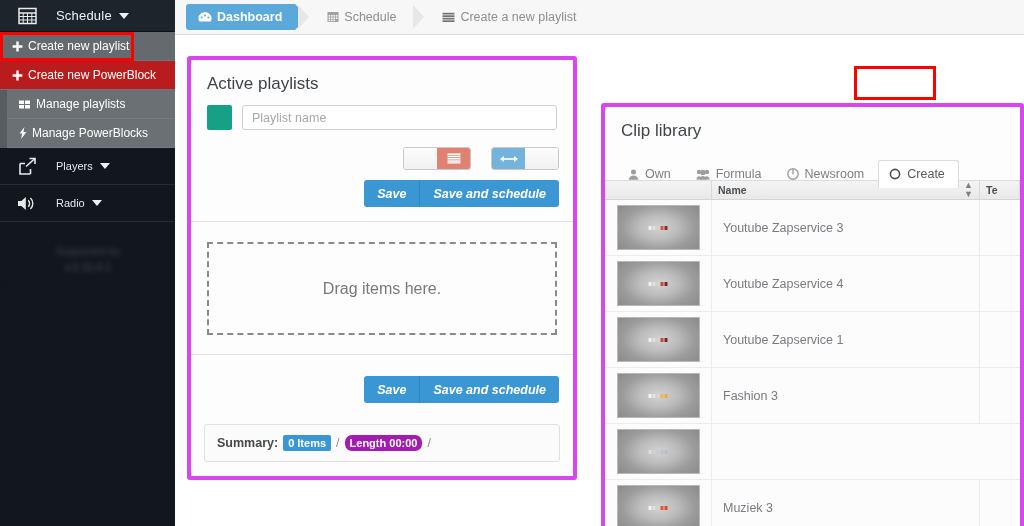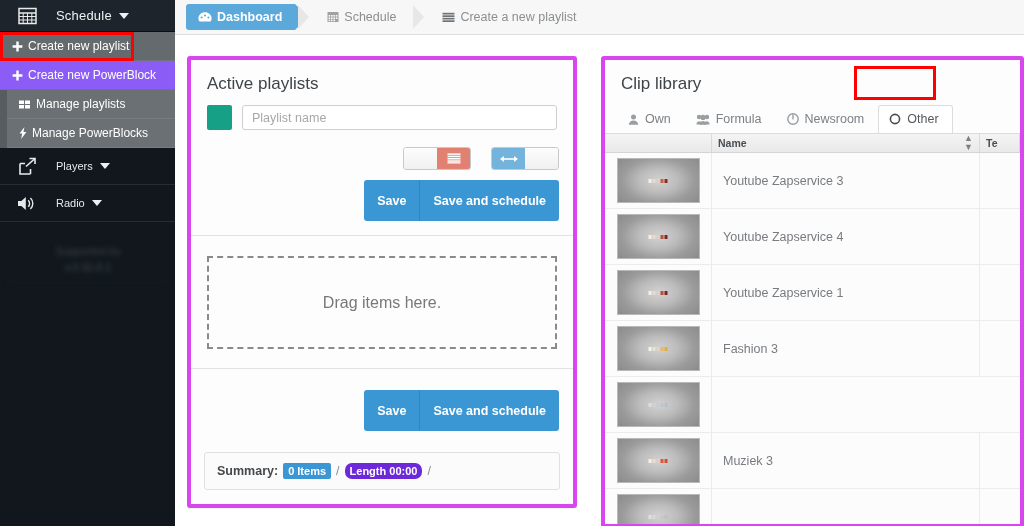--- a/index.html
+++ b/index.html
@@ -36,21 +36,21 @@
     border-left: 5px solid transparent;
     border-right: 5px solid transparent;
     border-top: 6px solid #eef1f3;
     vertical-align: middle;
   }
   .submenu { background: #565c5f; }
   .sb-sub {
     height: 29px; display: flex; align-items: center;
     padding-left: 12px;
     font-size: 12px; color: #ffffff;
-    background: #8b5cf6;
+    background: #b91c1c;
     border-bottom: 1px solid #6e7477;
     cursor: pointer;
   }
   .sb-sub.alt { background: #6a7073; border-bottom: 1px solid #767c7f; margin-left: 7px; }
   .sb-sub .sic { margin-right: 5px; display: inline-flex; align-items: center; }
   .sb-sub.highlighted {
     background: #646a6d;
   }
   .sb-main {
     height: 37px; display: flex; align-items: center;
@@ -196,26 +196,27 @@
   }
   .tgl .off { background: linear-gradient(#fdfdfd,#f0f0f0); }
   .tgl .on-red { background: #e08171; }
   .tgl .on-blue { background: #74b3dc; }
 
   .btn-row { display: flex; justify-content: flex-end; padding: 10px 14px 14px 0; }
   .btn {
     background: #3b97d3;
     color: #fff;
     border: none;
-    height: 41px;
+    height: 27px;
     padding: 0 13px;
     font-size: 12.5px;
     font-weight: bold;
     font-family: "Liberation Sans", sans-serif;
     cursor: pointer;
+    font-style: italic;
   }
   .btn:first-child { border-radius: 3px 0 0 3px; border-right: 1px solid #2f86c0; }
   .btn:last-child  { border-radius: 0 3px 3px 0; }
 
   .dropzone-wrap {
     border-top: 1px solid #e2e2e2;
     padding: 20px 16px 19px 16px;
     background: #fdfdfd;
   }
   .dropzone {
@@ -244,44 +245,44 @@
   .summary .lab { font-weight: bold; color: #46494c; }
   .badge {
     display: inline-block;
     color: #fff;
     font-size: 11px;
     font-weight: bold;
     padding: 2px 5px;
     border-radius: 2px;
   }
   .badge.blue { background: #3b97d3; }
-  .badge.green { background: #6d28d9; border-radius: 7px; }
+  .badge.green { background: #a21caf; border-radius: 7px; }
   .slash { color: #8b8f92; }
 
   
-  .right-col { flex: 1 1 auto; }
+  .right-col { flex: 1 1 auto; margin-top: 47px; }
   .clip-panel { height: 472px; overflow: hidden; }
   .tabs {
     display: flex; align-items: flex-end;
     padding-left: 12px;
     border-bottom: 1px solid #dcdcdc;
     background: #fdfdfd;
     position: relative;
   }
   .tab {
     font-size: 12.5px;
     color: #7d8185;
     padding: 6px 13px 7px 10px;
     display: flex; align-items: center;
     gap: 6px;
     cursor: pointer;
     border: 1px solid transparent;
     border-bottom: none;
     position: relative;
-    top: 0;
+    top: 8px;
   }
   .tab.active {
     background: #ffffff;
     border-color: #dcdcdc;
     border-radius: 3px 3px 0 0;
     color: #55595c;
   }
   .thead {
     display: flex;
     height: 19px;
@@ -582,21 +583,21 @@
                 </svg>
               </span>
               <span>Newsroom</span>
             </div>
             <div class="tab active">
               <span>
                 <svg width="12" height="12" viewBox="0 0 12 12">
                   <circle cx="6" cy="6" r="4.6" fill="none" stroke="#4b4f52" stroke-width="1.6"></circle>
                 </svg>
               </span>
-              <span>Other</span>
+              <span>Create</span>
             </div>
           </div>
 
           <div class="thead">
             <div class="th th-thumb"></div>
             <div class="th th-name">
               <span>Name</span>
               <span class="sort-ic">▲<br>▼</span>
             </div>
             <div class="th th-te">Te</div>

